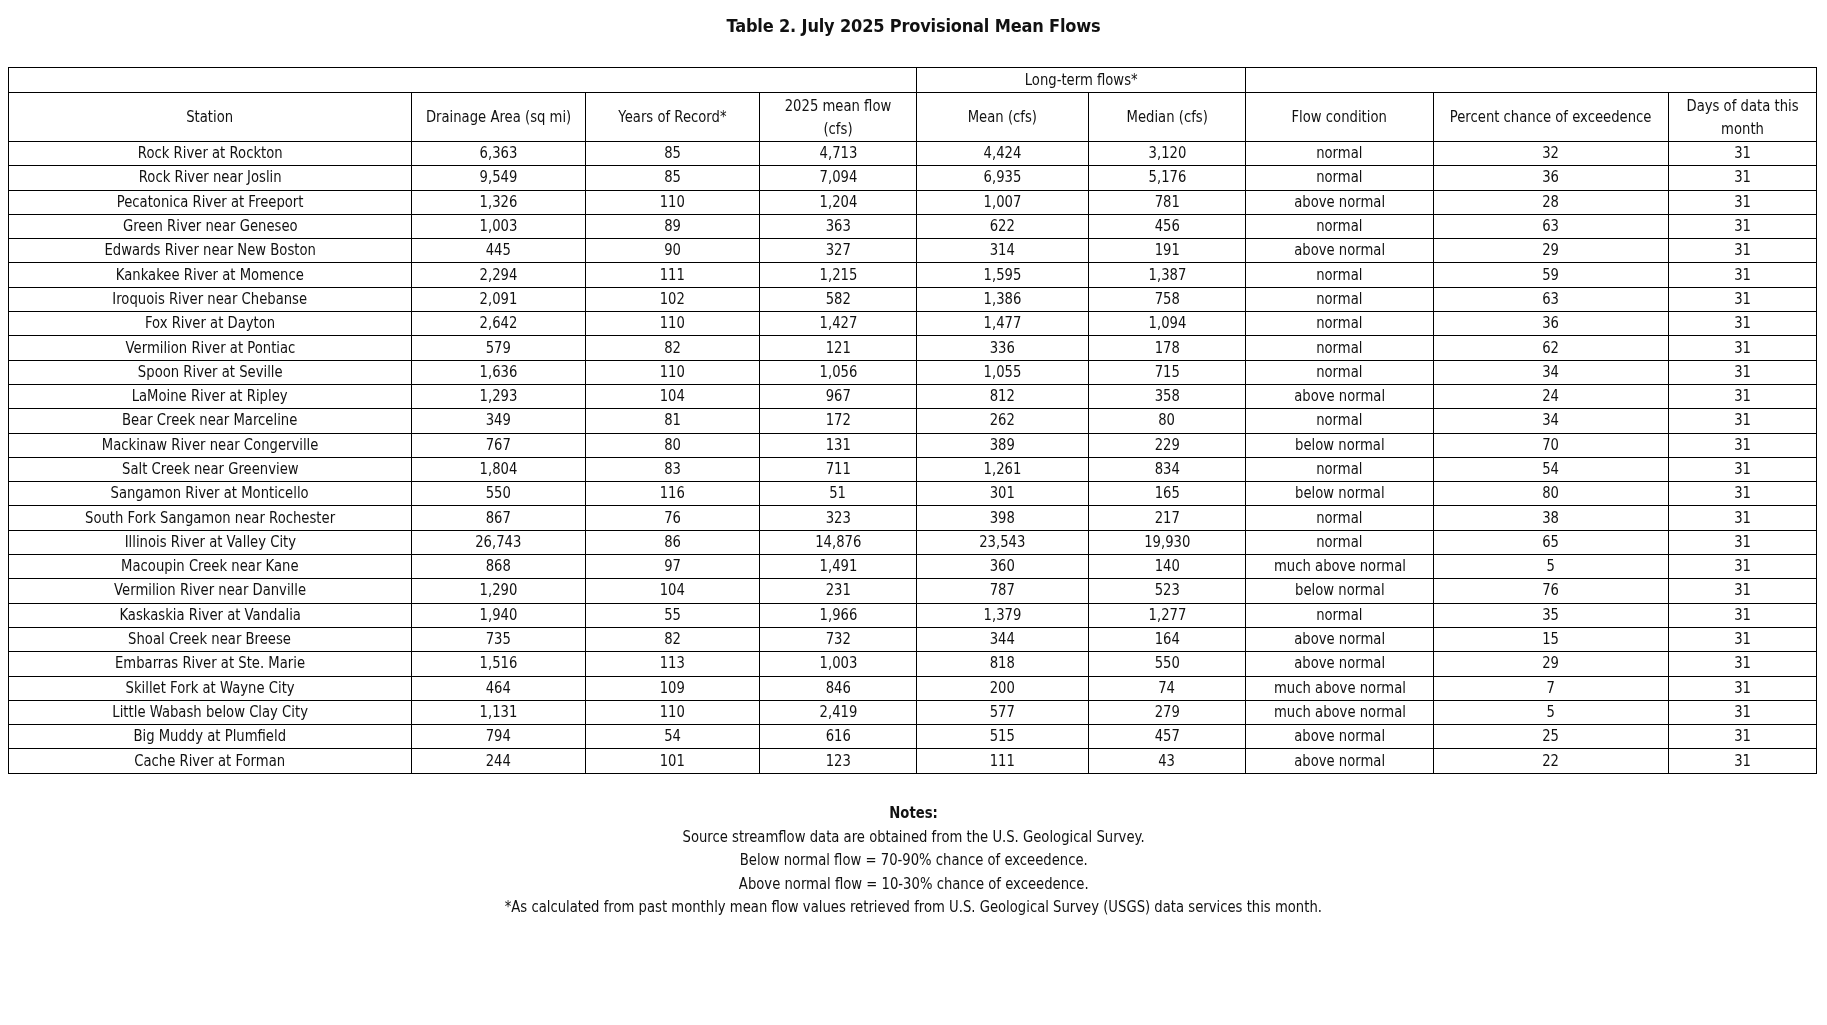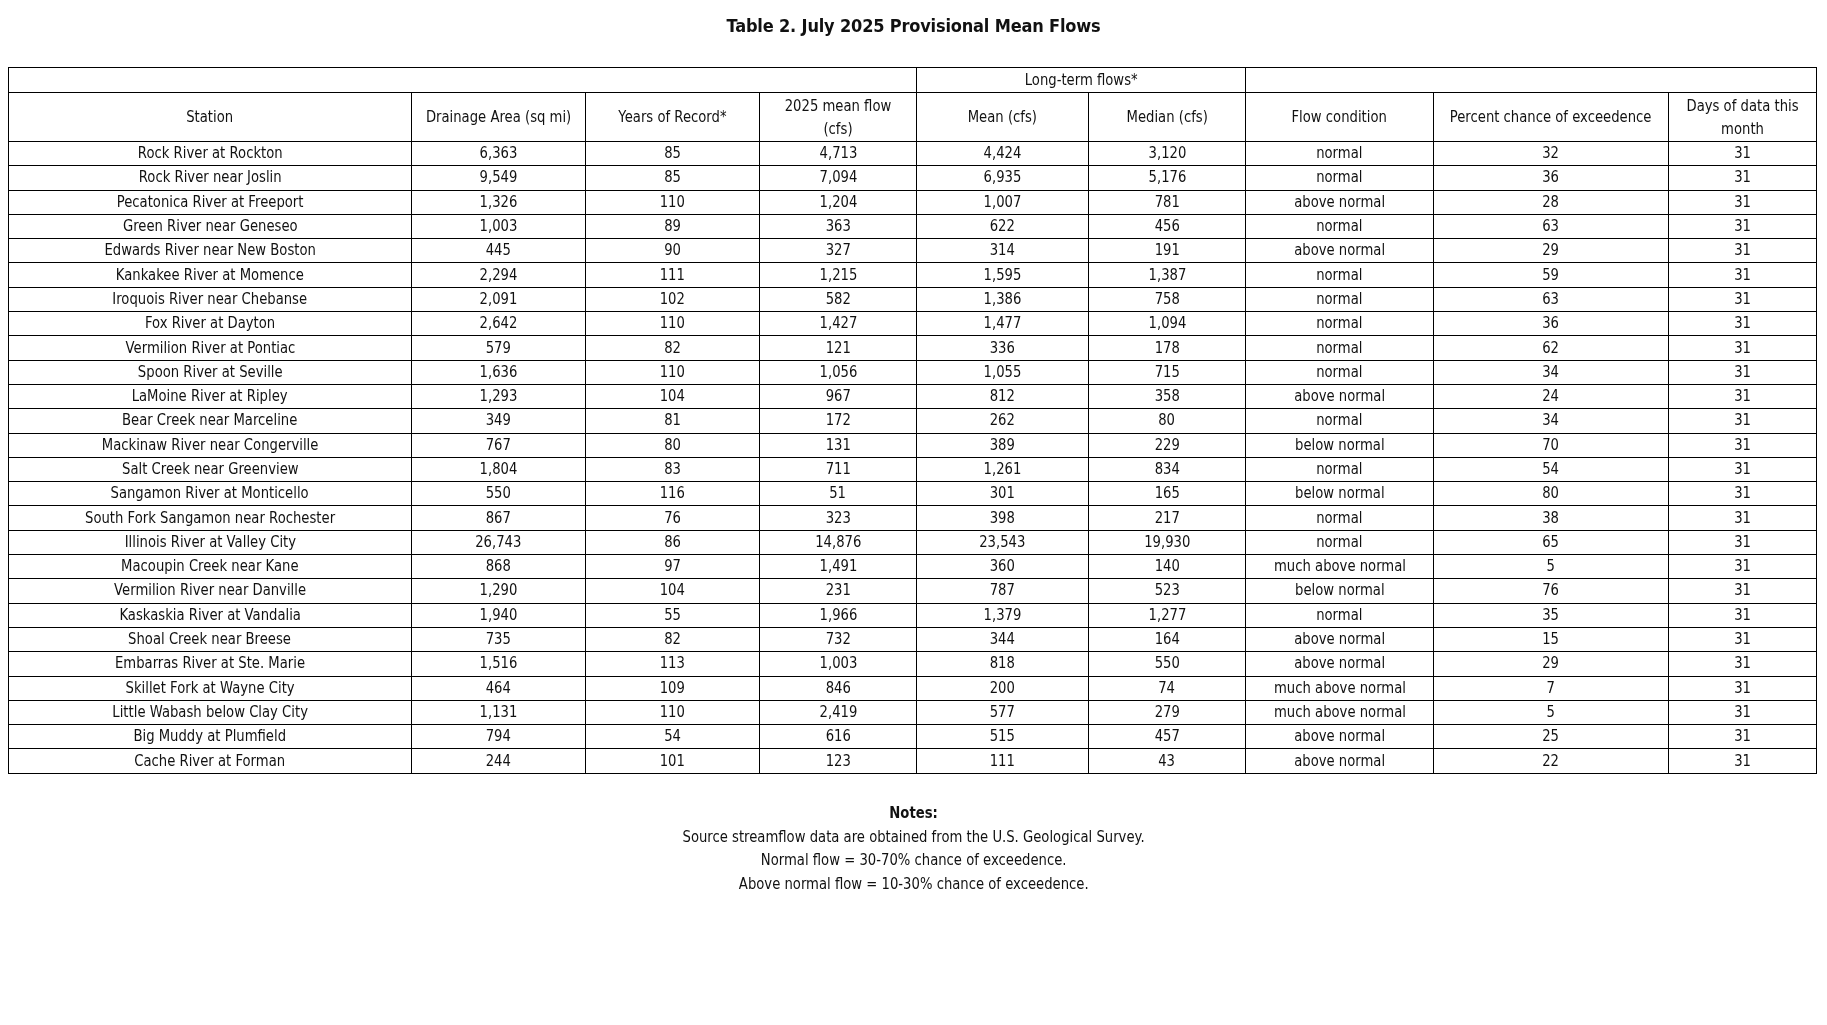--- a/index.html
+++ b/index.html
@@ -402,16 +402,17 @@
         <td><span class="cell-text">22</span></td>
         <td><span class="cell-text">31</span></td>
       </tr>
     </tbody>
 </table>
 
 <div class="notes">
   <div class="line heading"><span>Notes:</span></div>
   <div id="notes-lines">
       <div class="line"><span>Source streamflow data are obtained from the U.S. Geological Survey.</span></div>
-      <div class="line"><span>Normal flow = 30-70% chance of exceedence.</span></div>
+      <div class="line"><span>Below normal flow = 70-90% chance of exceedence.</span></div>
       <div class="line"><span>Above normal flow = 10-30% chance of exceedence.</span></div>
+      <div class="line"><span>*As calculated from past monthly mean flow values retrieved from U.S. Geological Survey (USGS) data services this month.</span></div>
     </div>
 </div>
 
 </body></html>

